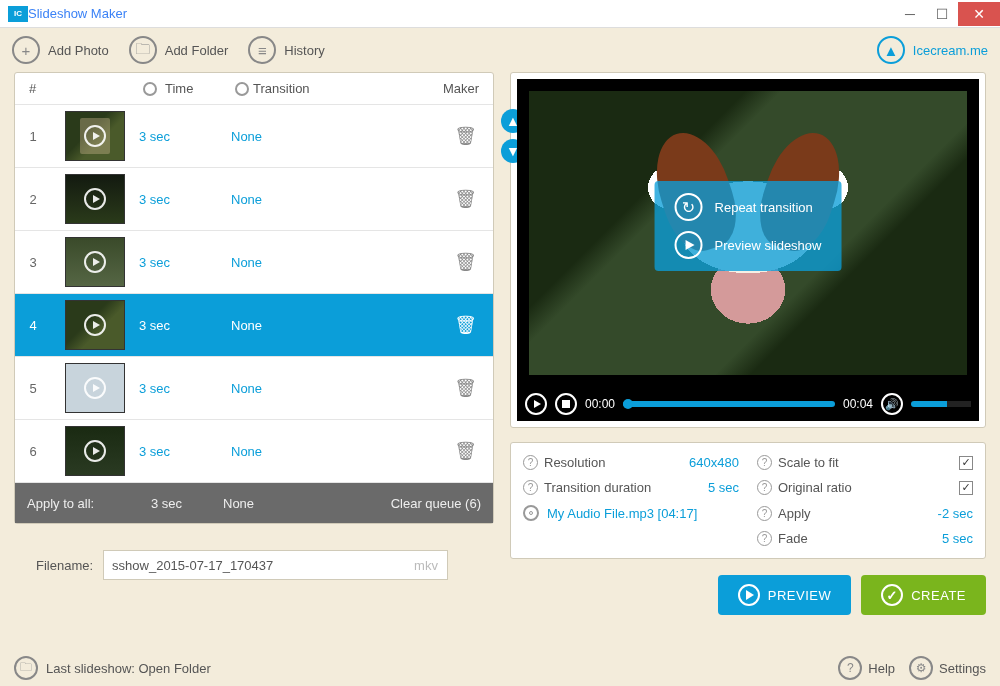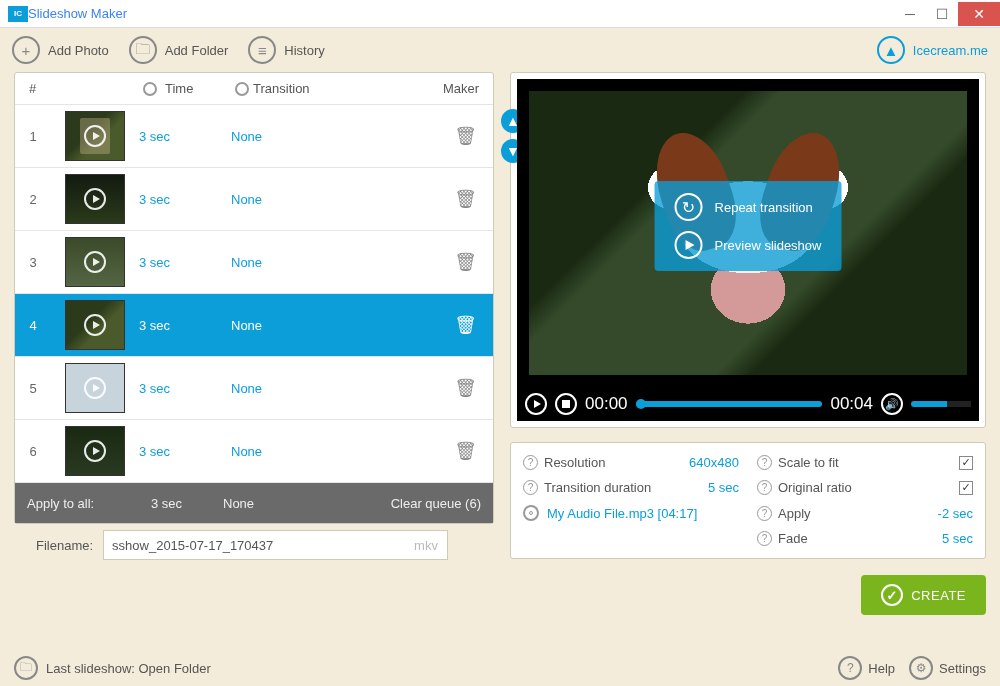--- a/index.html
+++ b/index.html
@@ -46,41 +46,41 @@
 .del-icon{font-size:18px;color:#888}
 .arrows{position:absolute;right:-32px;top:36px;display:flex;flex-direction:column;gap:6px}
 .arrbtn{width:24px;height:24px;background:#0b9ed9;border-radius:50%;color:#fff;display:flex;align-items:center;justify-content:center;font-size:14px}
 .applyall{height:40px;background:#6a6a6a;display:flex;align-items:center;padding:0 12px;color:#eee}
 .applyall span,.applyall a{color:#eee}
 .applyall .lnk{color:#eee}
 .applyall .alabel{width:124px}
 .applyall .atime{width:72px}
 .applyall .atrans{width:90px}
 .applyall .aclear{margin-left:auto}
-.fname{display:flex;align-items:center;margin-top:6px;gap:10px;margin-left:22px}
+.fname{display:flex;align-items:center;margin-top:26px;gap:10px;margin-left:22px}
 .fname input{width:345px;height:30px;border:1px solid #d0cab8;padding:0 8px;background:#fff}
 .fname .ext{position:relative;margin-left:-44px;color:#bbb;pointer-events:none}
 .right{flex:1;display:flex;flex-direction:column;gap:14px}
 .preview{background:#fff;border:1px solid #d0cab8;border-radius:3px;padding:6px}
 .vid{height:308px;background:#000;position:relative;overflow:hidden}
 .dog{position:absolute;inset:12px;background:radial-gradient(ellipse at 50% 48%,#f5efe5 0 22%,transparent 22%),radial-gradient(circle at 32% 34%,#fff 0 6%,transparent 6%),radial-gradient(circle at 68% 34%,#fff 0 6%,transparent 6%),radial-gradient(ellipse at 50% 70%,#d49a9a 0 12%,transparent 12%),linear-gradient(135deg,#1a2a12 0 30%,#344a2a 35% 65%,#1a2a12 70%);}
 .dog .ear{position:absolute;width:70px;height:120px;background:#7a3a1a;border-radius:50% 50% 40% 40%}
 .dog .ear.l{left:30%;top:14%;transform:rotate(-18deg)}
 .dog .ear.r{right:30%;top:14%;transform:rotate(18deg)}
 .overlay{position:absolute;top:102px;left:50%;transform:translateX(-50%);background:rgba(11,158,217,.78);border-radius:4px;padding:12px 20px;display:flex;flex-direction:column;gap:10px}
 .ovbtn{display:flex;align-items:center;gap:12px;color:#fff}
 .ovicon{width:28px;height:28px;border:2px solid #fff;border-radius:50%;display:flex;align-items:center;justify-content:center}
 .ovicon.play::after{content:"";border-left:9px solid #fff;border-top:5px solid transparent;border-bottom:5px solid transparent;margin-left:2px}
 .ovicon.repeat::after{content:"↻";color:#fff;font-size:16px}
 .pctrl{height:34px;background:#000;display:flex;align-items:center;padding:0 8px;gap:8px}
 .pcicon{width:22px;height:22px;border:2px solid #fff;border-radius:50%;display:flex;align-items:center;justify-content:center}
 .pcicon.play::after{content:"";border-left:7px solid #fff;border-top:4px solid transparent;border-bottom:4px solid transparent;margin-left:2px}
 .pcicon.stop::after{content:"";width:8px;height:8px;background:#fff}
 .pcicon.vol{font-size:11px;color:#fff}
-.pctrl .time{color:#fff;font-size:17px}
+.pctrl .time{color:#fff;font-size:12px}
 .track{flex:1;height:6px;background:#0b9ed9;border-radius:3px;position:relative}
 .track::after{content:"";position:absolute;left:0;top:-2px;width:10px;height:10px;background:#0b9ed9;border-radius:50%}
 .vtrack{width:60px;height:6px;background:#0b9ed9;border-radius:3px;position:relative}
 .vtrack::before{content:"";position:absolute;right:0;top:0;width:24px;height:6px;background:#222}
 .settings{background:#fff;border:1px solid #d0cab8;border-radius:3px;padding:12px;display:grid;grid-template-columns:1fr 1fr;row-gap:10px;column-gap:18px}
 .srow{display:flex;align-items:center;gap:6px}
 .srow .lbl{display:flex;align-items:center;gap:6px}
 .q{width:15px;height:15px;border:1.5px solid #999;border-radius:50%;display:flex;align-items:center;justify-content:center;font-size:10px;color:#999}
 .srow .val{margin-left:auto}
 .chk{width:14px;height:14px;border:1px solid #888;display:flex;align-items:center;justify-content:center;font-size:11px;color:#333}
@@ -296,20 +296,24 @@
       <div class="srow">
         <span class="lbl">
             <span class="q">?</span>
             <span>Fade</span>
           </span>
         <a class="lnk val">5 sec</a>
       </div>
     </div>
 
     <div class="actions">
+      <div class="bigbtn preview">
+        <span class="bicon play"></span>
+        <span style="color:#fff">PREVIEW</span>
+      </div>
       <div class="bigbtn create">
         <span class="bicon ok"></span>
         <span style="color:#fff">CREATE</span>
       </div>
     </div>
   </div>
 </div>
 
 <div class="footer">
   <span class="ficon">🗀</span>

